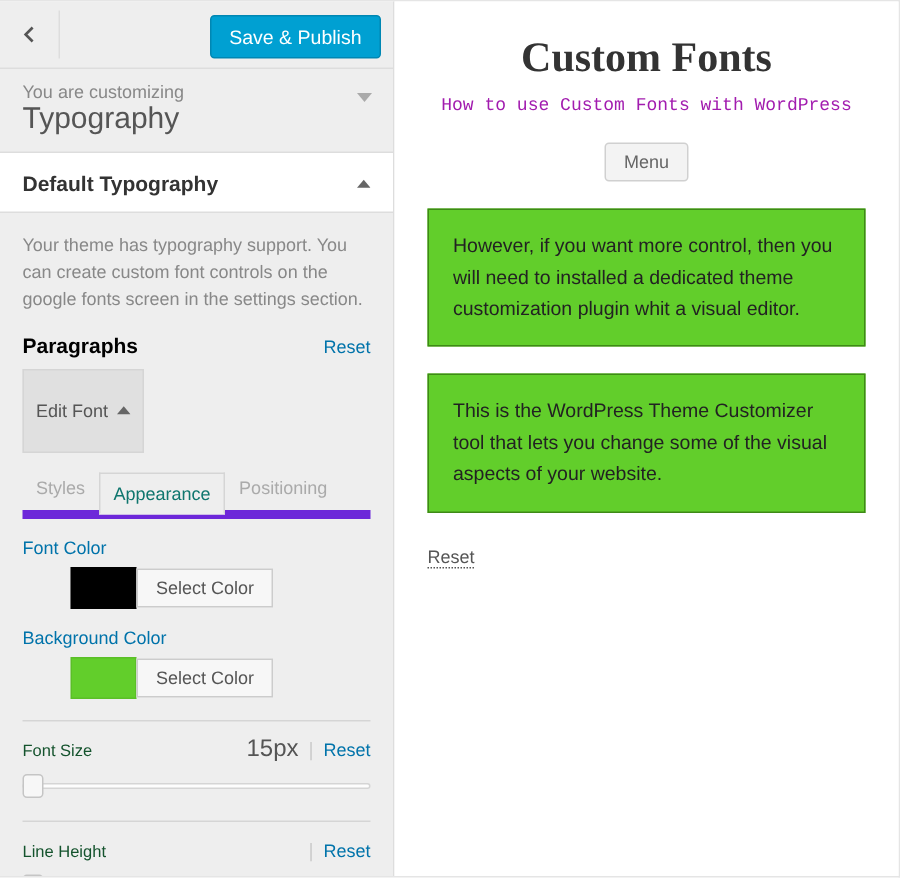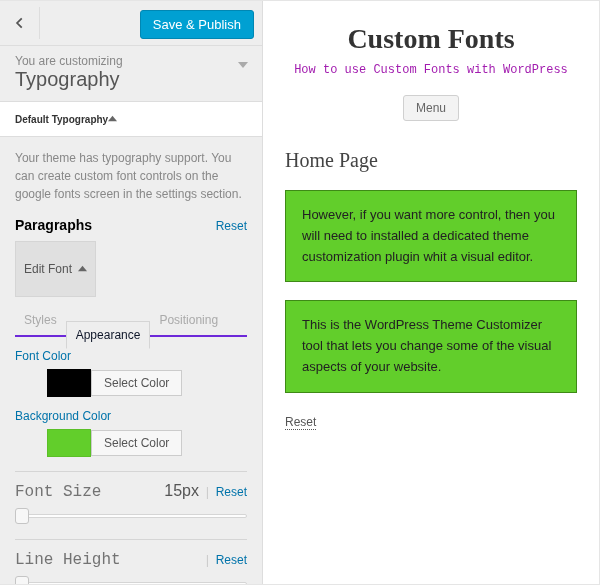--- a/index.html
+++ b/index.html
@@ -8,39 +8,39 @@
   .sidebar { width: 263px; background: #eee; border-right:1px solid #ddd; display:flex; flex-direction:column; overflow:hidden; }
   .topbar { display:flex; align-items:flex-end; justify-content:space-between; padding:6px 8px 6px 0; background:#eee; border-bottom:1px solid #ddd; }
   .back { width:40px; height:32px; display:flex; align-items:center; justify-content:center; cursor:pointer; border-right:1px solid #ddd;}
   .back svg { width:14px; height:14px; stroke:#555; }
   .save-btn { background:#00a0d2; color:#fff; border:1px solid #0087b3; border-radius:3px; font-size:13px; padding:6px 12px; cursor:pointer; font-weight:400;}
   .crumb { padding: 8px 15px 10px; border-bottom:1px solid #ddd; position:relative;}
   .crumb .small { color:#888; font-size:12px;}
   .crumb .big { color:#555; font-size:20px; font-weight:300;}
   .crumb .caret { position:absolute; right:14px; top:12px; }
   .caret svg { width:10px; height:10px; fill:#aaa;}
-  .section-head { background:#fff; border-top:1px solid #fff; border-bottom:1px solid #ddd; padding:11px 15px; font-size:10px; font-weight:600; color:#333; display:flex; align-items:center;}
+  .section-head { background:#fff; border-top:1px solid #fff; border-bottom:1px solid #ddd; padding:11px 15px; font-size:14px; font-weight:600; color:#333; display:flex; justify-content:space-between; align-items:center;}
   .section-body { padding: 12px 15px; overflow-y:auto; flex:1; background:#eee;}
   .desc { color:#888; font-size:12px; line-height:1.5; margin-bottom:14px;}
   .subhead { display:flex; justify-content:space-between; align-items:baseline; margin-bottom:8px;}
   .subhead .t { font-size:14px; font-weight:600; color:#000000;}
   .linklike { color:#0073aa; cursor:pointer; font-size:12px;}
   .editfont { display:inline-flex; align-items:center; gap:6px; background:#e0e0e0; padding:20px 8px; font-size:12px; color:#555; cursor:pointer; border:1px solid #d5d5d5;}
-  .tabs { display:flex; gap:0; margin-top:10px; font-size:12px; border-bottom:2px solid #6d28d9; padding-bottom:0;}
+  .tabs { display:flex; gap:0; margin-top:10px; font-size:12px; border-bottom:6px solid #6d28d9; padding-bottom:0;}
   .tab { padding:6px 9px; color:#aaa; cursor:pointer;}
-  .tab.active { color:#0f172a; border:1px solid #d5d5d5; border-bottom:1px solid #eee; background:#eee; position:relative; top:14px;}
+  .tab.active { color:#0f766e; border:1px solid #d5d5d5; border-bottom:1px solid #eee; background:#eee; position:relative; top:3px;}
   .field { margin-top:12px;}
   .field .lab { color:#0073aa; font-size:12px; margin-bottom:6px;}
   .colorrow { display:flex; align-items:center;margin-left:32px;}
   .swatch { width:44px; height:28px; border:1px solid rgba(0,0,0,0.07);}
   .swatch.black { background:#000;}
   .swatch.green { background:#62ce2b;}
   .selbtn { background:#f7f7f7; border:1px solid #ccc; color:#555; font-size:12px; padding:5px 12px; cursor:pointer;}
   .slide-head { display:flex; justify-content:space-between; align-items:baseline; border-top:1px solid #d5d5d5; padding-top:10px; margin-top:14px;}
-  .slide-head .sl { font-size:16px; color:#737373;font-family:Liberation Mono, monospace;}
+  .slide-head .sl { font-size:11px; color:#14532d;}
   .slide-head .val { font-size:16px; color:#555;}
   .slide-head .pipe { color:#ccc; margin:0 3px;}
   .slider { width:100%; height:18px; position:relative; margin-top:6px;}
   .slider .track { position:absolute; left:0; right:0; top:7px; height:4px; background:#fdfdfd; border:1px solid #d5d5d5; border-radius:3px;}
   .slider .thumb { position:absolute; left:0; top:1px; width:14px; height:16px; background:#f7f7f7; border:1px solid #c5c5c5; border-radius:3px;}
   .preview { flex:1; background:#fff; padding:14px 22px 0; overflow:hidden;}
   .p-title { text-align:center; font-family: Georgia, "Times New Roman", serif; font-size:28px; color:#333; font-weight:700; margin-top:8px;}
   .p-tag { text-align:center; color:#a21caf; font-size:12px; margin-top:8px; font-family: Liberation Mono, monospace; font-style:normal;}
   .menu-btn { display:block; margin:18px auto 0; background:#f3f3f3; border:1px solid #d0d0d0; color:#666; font-size:12px; padding:5px 12px; border-radius:3px; cursor:pointer;}
   .hp { font-family: Georgia, serif; font-size:20px; color:#444; margin-top:28px; font-weight:400;}
@@ -150,18 +150,17 @@
         </span>
       </div>
 
     </div>
   </div>
 
   <div class="preview">
     <div class="p-title">Custom Fonts</div>
     <div class="p-tag">How to use Custom Fonts with WordPress</div>
     <button class="menu-btn">Menu</button>
-    <div class="hp">Home Page</div>
     <div class="box">However, if you want more control, then you will need to installed a dedicated theme customization plugin whit a visual editor.</div>
     <div class="box">This is the WordPress Theme Customizer tool that lets you change some of the visual aspects of your website.</div>
     <a class="editlink">Reset</a>
   </div>
 </div>
 
 </body></html>

